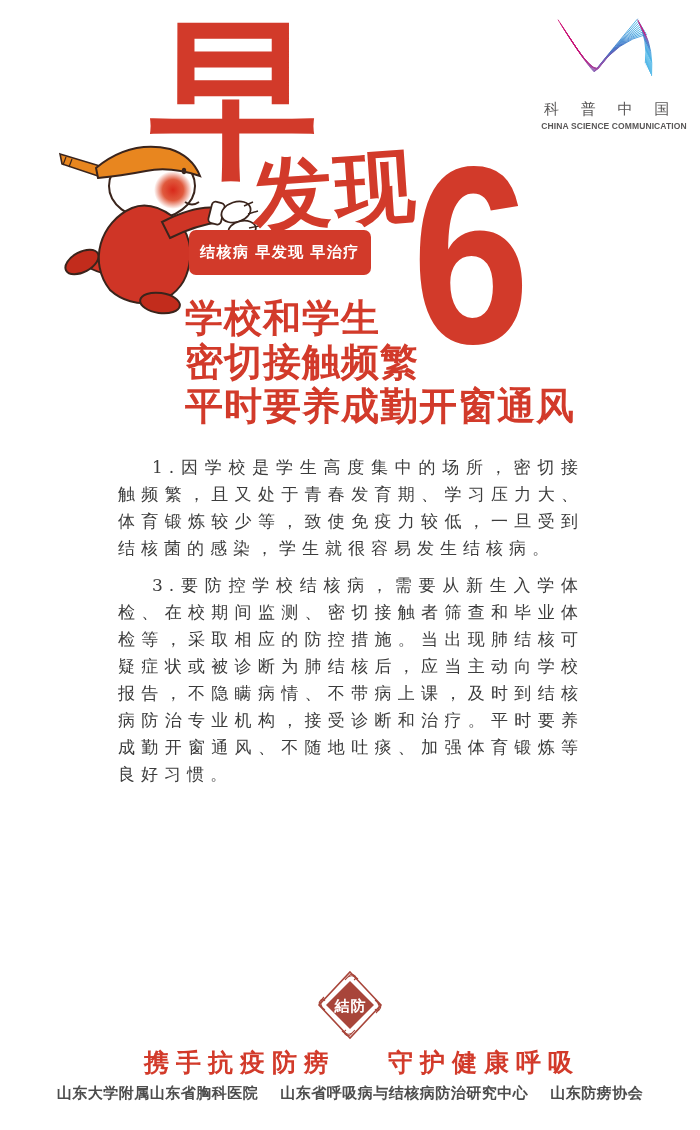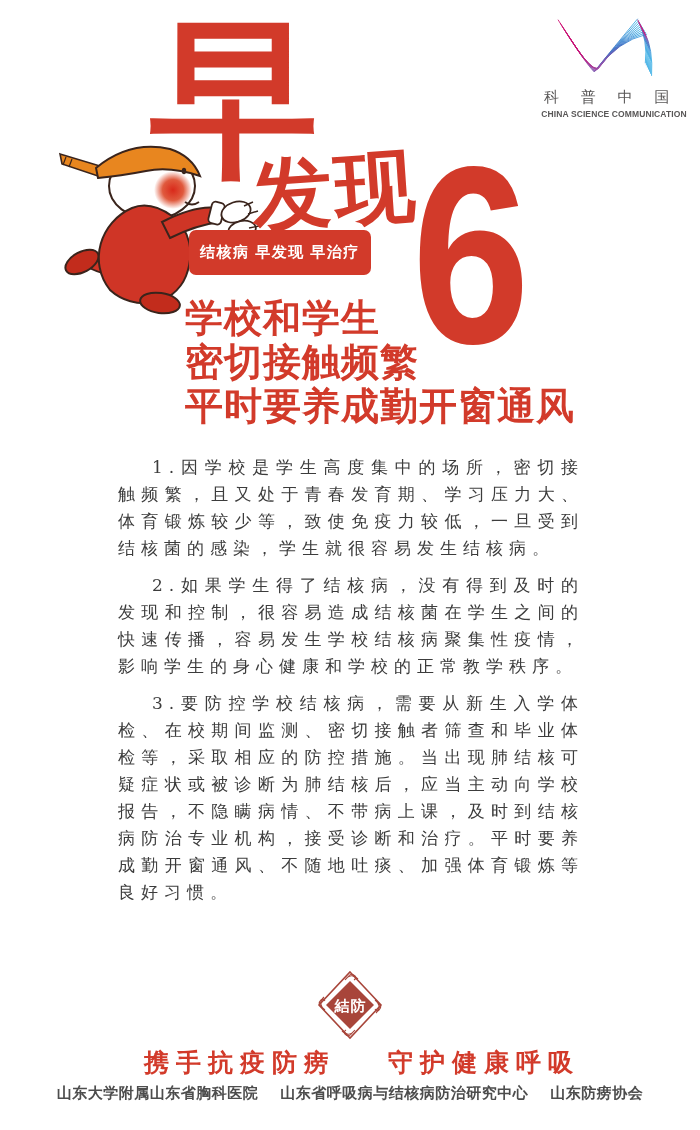--- a/index.html
+++ b/index.html
@@ -4,21 +4,21 @@
 <style>
   html,body{margin:0;padding:0;background:#e9e9e9;}
   .poster{
     position:relative;width:700px;height:1130px;margin:0 auto;background:#ffffff;
     overflow:hidden;font-family:"Liberation Sans","DejaVu Sans",sans-serif;
   }
   
   .logo{position:absolute;top:14px;right:12px;width:148px;text-align:center;}
   .logo svg{display:block;margin:0 auto;width:126px;height:74px;}
   .logo-cn{font-size:15px;color:#595757;letter-spacing:1.45em;text-indent:4px;
-           white-space:nowrap;font-weight:500;margin-top:0;}
+           white-space:nowrap;font-weight:500;margin-top:12px;}
   .logo-en{font-size:8.5px;color:#595757;letter-spacing:0.1px;white-space:nowrap;
            margin-top:2px;font-weight:600;}
   
   .zao{position:absolute;left:150px;top:14px;font-size:168px;line-height:1.02;
        color:#d23a2a;font-weight:900;}
   .faxian{position:absolute;left:252px;top:138px;font-size:80px;color:#d23a2a;
           font-weight:900;transform:rotate(-4deg);letter-spacing:3px;}
   .girl{position:absolute;left:52px;top:138px;width:225px;height:185px;}
   .badge{position:absolute;left:189px;top:230px;background:#d23a2a;color:#fff;
          font-size:15px;font-weight:700;padding:13px 11px;border-radius:7px;
@@ -133,21 +133,20 @@
   <div class="six">6</div>
 
   <div class="title">
     <div>学校和学生</div>
     <div>密切接触频繁</div>
     <div>平时要养成勤开窗通风</div>
   </div>
 
   <div class="body-text">
     <p>1.因学校是学生高度集中的场所，密切接触频繁，且又处于青春发育期、学习压力大、体育锻炼较少等，致使免疫力较低，一旦受到结核菌的感染，学生就很容易发生结核病。</p>
-    <p>2.如果学生得了结核病，没有得到及时的发现和控制，很容易造成结核菌在学生之间的快速传播，容易发生学校结核病聚集性疫情，影响学生的身心健康和学校的正常教学秩序。</p>
     <p>3.要防控学校结核病，需要从新生入学体检、在校期间监测、密切接触者筛查和毕业体检等，采取相应的防控措施。当出现肺结核可疑症状或被诊断为肺结核后，应当主动向学校报告，不隐瞒病情、不带病上课，及时到结核病防治专业机构，接受诊断和治疗。平时要养成勤开窗通风、不随地吐痰、加强体育锻炼等良好习惯。</p>
   </div>
 
   <div class="seal">
     <svg viewBox="0 0 70 74" aria-hidden="true">
       <defs>
         <g id="curl" stroke="#a8453a" stroke-width="1.1" fill="none">
           <path d="M31,9 q3,-5 7,-1 q2,2 -1,4"></path>
           <path d="M28,12 q6,-8 13,-1"></path>
         </g>

